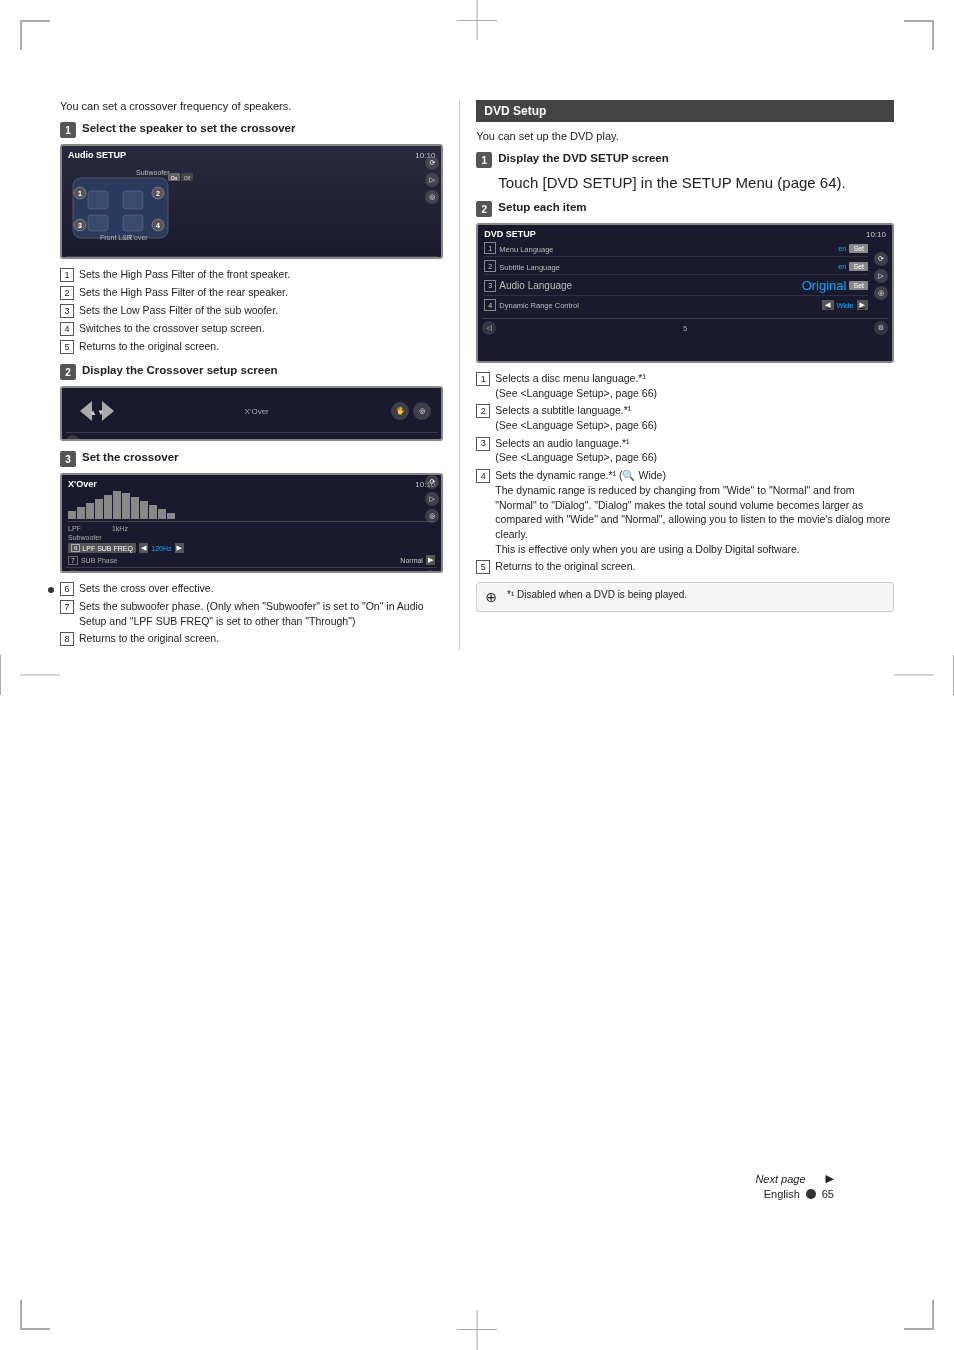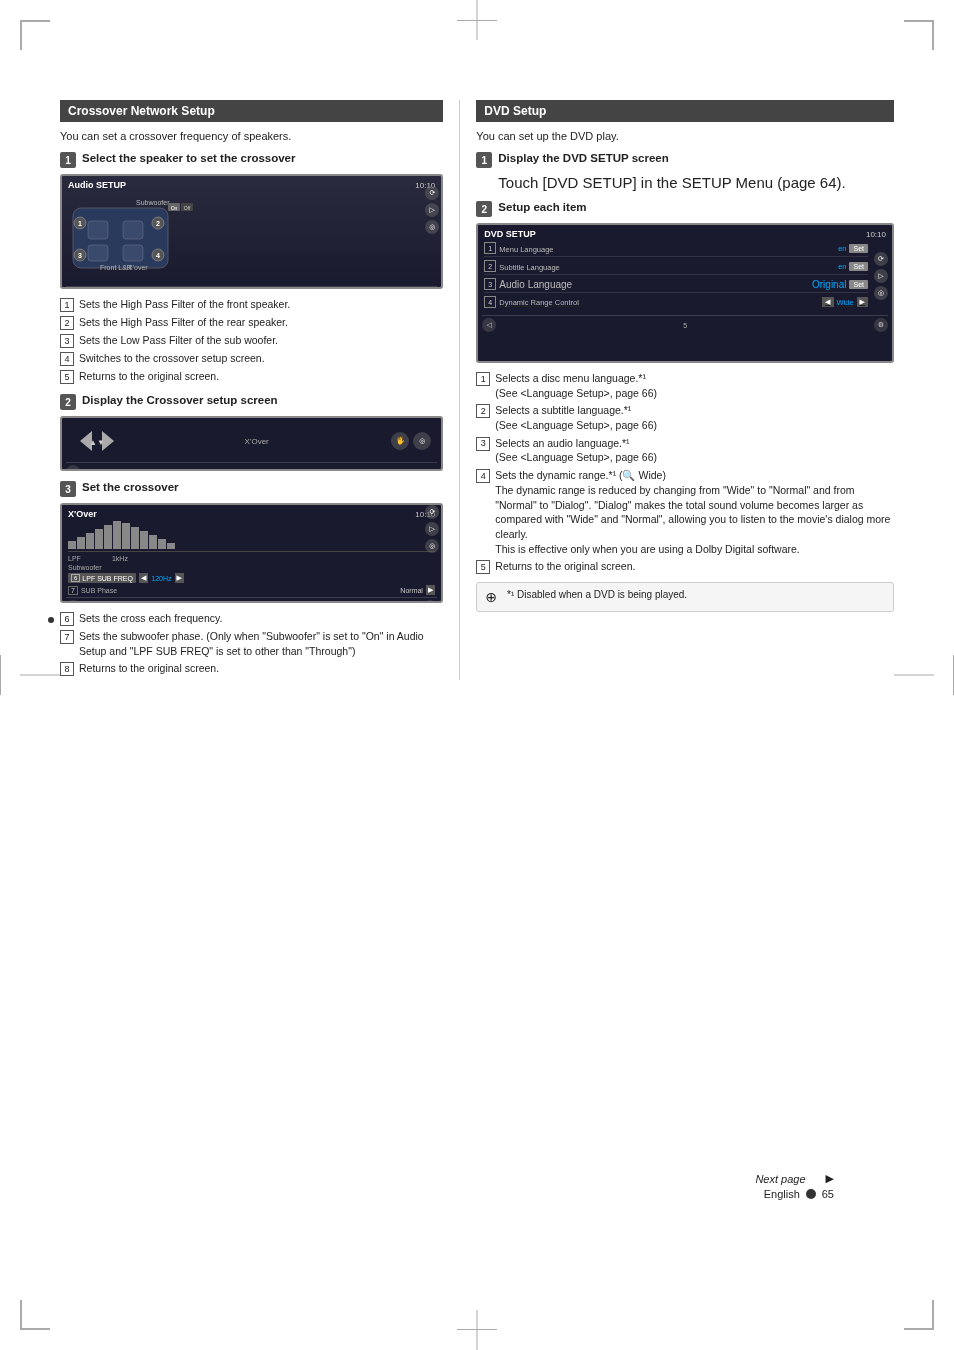--- a/index.html
+++ b/index.html
@@ -358,23 +358,20 @@
 <div class="crosshair-h crosshair-left"></div>
 <div class="crosshair-v crosshair-left-v"></div>
 
 <div class="crosshair-h crosshair-right"></div>
 <div class="crosshair-v crosshair-right-v"></div>
 
 <div class="page-content">
   <div class="two-col">
 
     <div class="left-col">
-      <div class="section-header">
-        <span>Crossover Network Setup</span>
-      </div>
       <p class="section-intro">You can set a crossover frequency of speakers.</p>
 
       <div class="step-header">
         <span class="step-num">1</span>
         <span>Select the speaker to set the crossover</span>
       </div>
 
       <div class="screen-mockup audio-setup">
         <div class="screen-topbar">
           <span class="screen-title">Audio SETUP</span>
@@ -531,21 +528,21 @@
           <div class="bottom-btn">◁</div>
 
           <div class="bottom-btn">⚙</div>
         </div>
       </div>
 
       <div class="numbered-list relative-pos">
         <div class="bullet-point"></div>
         <div class="numbered-item">
           <span class="num-box">6</span>
-          <span>Sets the cross each frequency.</span>
+          <span>Sets the cross over effective.</span>
         </div>
         <div class="numbered-item" style="align-items:flex-start;">
           <span class="num-box">7</span>
           <span>Sets the subwoofer phase. (Only when "Subwoofer" is set to "On" in Audio Setup and "LPF SUB FREQ" is set to other than "Through")</span>
         </div>
         <div class="numbered-item">
           <span class="num-box">8</span>
           <span>Returns to the original screen.</span>
         </div>
       </div>
@@ -597,21 +594,21 @@
                 <span class="set-btn">Set</span>
               </div>
             </div>
 
             <div class="dvd-row">
               <div style="display:flex;align-items:center;gap:3px;">
                 <span class="dvd-num">3</span>
                 <span style="font-size:10px;color:#bbb;">Audio Language</span>
               </div>
               <div style="display:flex;align-items:center;gap:3px;">
-                <span style="font-size:10px;color:#0af;">Original</span>
+                <span style="font-size:13px;color:#0af;">Original</span>
                 <span class="set-btn">Set</span>
               </div>
             </div>
 
             <div class="dvd-row" style="border-bottom:none;text-decoration:underline;">
               <div style="display:flex;align-items:center;gap:3px;">
                 <span class="dvd-num">4</span>
                 <span style="font-size:7.5px;color:#bbb;">Dynamic Range Control</span>
               </div>
               <div style="display:flex;align-items:center;gap:3px;">

